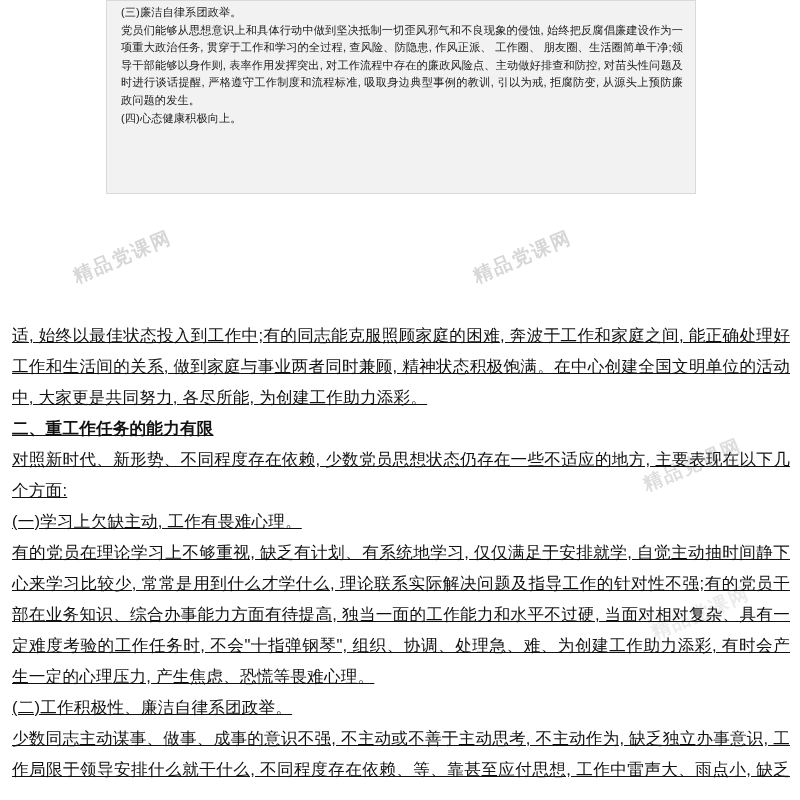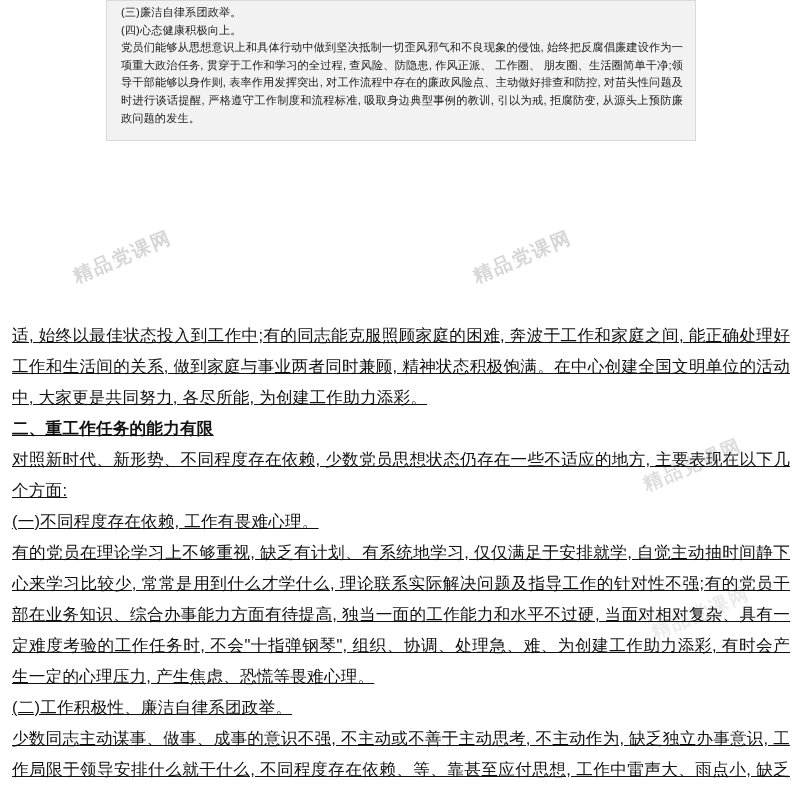--- a/index.html
+++ b/index.html
@@ -15,21 +15,21 @@
     overflow: hidden;
     position: relative;
   }
 
   
   .preview-card {
     position: absolute;
     left: 106px;
     top: 0;
     width: 590px;
-    height: 141px;
+    height: 194px;
     background: #f2f2f2;
     border: 1px solid #d9d9d9;
     box-sizing: border-box;
     overflow: hidden;
   }
   .preview-inner {
     padding: 4px 12px 0 14px;
     font-size: 11.2px;
     line-height: 17.6px;
     color: #1b1b1b;
@@ -90,33 +90,33 @@
     height: 10px;
     background: #ffffff;
   }
 </style>
 </head>
 <body>
 
 <div class="preview-card">
   <div class="preview-inner">
     <p class="partial-top">(三)廉洁自律系团政举。</p>
+    <p>党员们能够从思想意识上和具体行动中做到坚决抵制一切歪风邪气和不良现象的侵蚀, 始终把反腐倡廉建设作为一项重大政治任务, 贯穿于工作和学习的全过程, 查风险、防隐患, 作风正派、 工作圈、 朋友圈、生活圈简单干净;领导干部能够以身作则, 表率作用发挥突出, 对工作流程中存在的廉政风险点、主动做好排查和防控, 对苗头性问题及时进行谈话提醒, 严格遵守工作制度和流程标准, 吸取身边典型事例的教训, 引以为戒, 拒腐防变, 从源头上预防廉政问题的发生。</p>
     <p>(四)心态健康积极向上。</p>
-    <p>党员们能够从思想意识上和具体行动中做到坚决抵制一切歪风邪气和不良现象的侵蚀, 始终把反腐倡廉建设作为一项重大政治任务, 贯穿于工作和学习的全过程, 查风险、防隐患, 作风正派、 工作圈、 朋友圈、生活圈简单干净;领导干部能够以身作则, 表率作用发挥突出, 对工作流程中存在的廉政风险点、主动做好排查和防控, 对苗头性问题及时进行谈话提醒, 严格遵守工作制度和流程标准, 吸取身边典型事例的教训, 引以为戒, 拒腐防变, 从源头上预防廉政问题的发生。</p>
   </div>
 </div>
 
 <div class="wm wm-1">精品党课网</div>
 <div class="wm wm-2">精品党课网</div>
 <div class="wm wm-3">精品党课网</div>
 <div class="wm wm-4">精品党课网</div>
 
 <div class="doc-body">
   <p>适, 始终以最佳状态投入到工作中;有的同志能克服照顾家庭的困难, 奔波于工作和家庭之间, 能正确处理好工作和生活间的关系, 做到家庭与事业两者同时兼顾, 精神状态积极饱满。在中心创建全国文明单位的活动中, 大家更是共同努力, 各尽所能, 为创建工作助力添彩。</p>
   <p class="heading">二、重工作任务的能力有限</p>
   <p>对照新时代、新形势、不同程度存在依赖, 少数党员思想状态仍存在一些不适应的地方, 主要表现在以下几个方面:</p>
-  <p>(一)不同程度存在依赖, 工作有畏难心理。</p>
+  <p>(一)学习上欠缺主动, 工作有畏难心理。</p>
   <p>有的党员在理论学习上不够重视, 缺乏有计划、有系统地学习, 仅仅满足于安排就学, 自觉主动抽时间静下心来学习比较少, 常常是用到什么才学什么, 理论联系实际解决问题及指导工作的针对性不强;有的党员干部在业务知识、综合办事能力方面有待提高, 独当一面的工作能力和水平不过硬, 当面对相对复杂、具有一定难度考验的工作任务时, 不会"十指弹钢琴", 组织、协调、处理急、难、为创建工作助力添彩, 有时会产生一定的心理压力, 产生焦虑、恐慌等畏难心理。</p>
   <p>(二)工作积极性、廉洁自律系团政举。</p>
   <p>少数同志主动谋事、做事、成事的意识不强, 不主动或不善于主动思考, 不主动作为, 缺乏独立办事意识, 工作局限于领导安排什么就干什么, 不同程度存在依赖、等、靠甚至应付思想, 工作中雷声大、雨点小, 缺乏主动担当的主人翁意识。</p>
 </div>
 
 <div class="clip-bottom"></div>
 
 </body></html>

